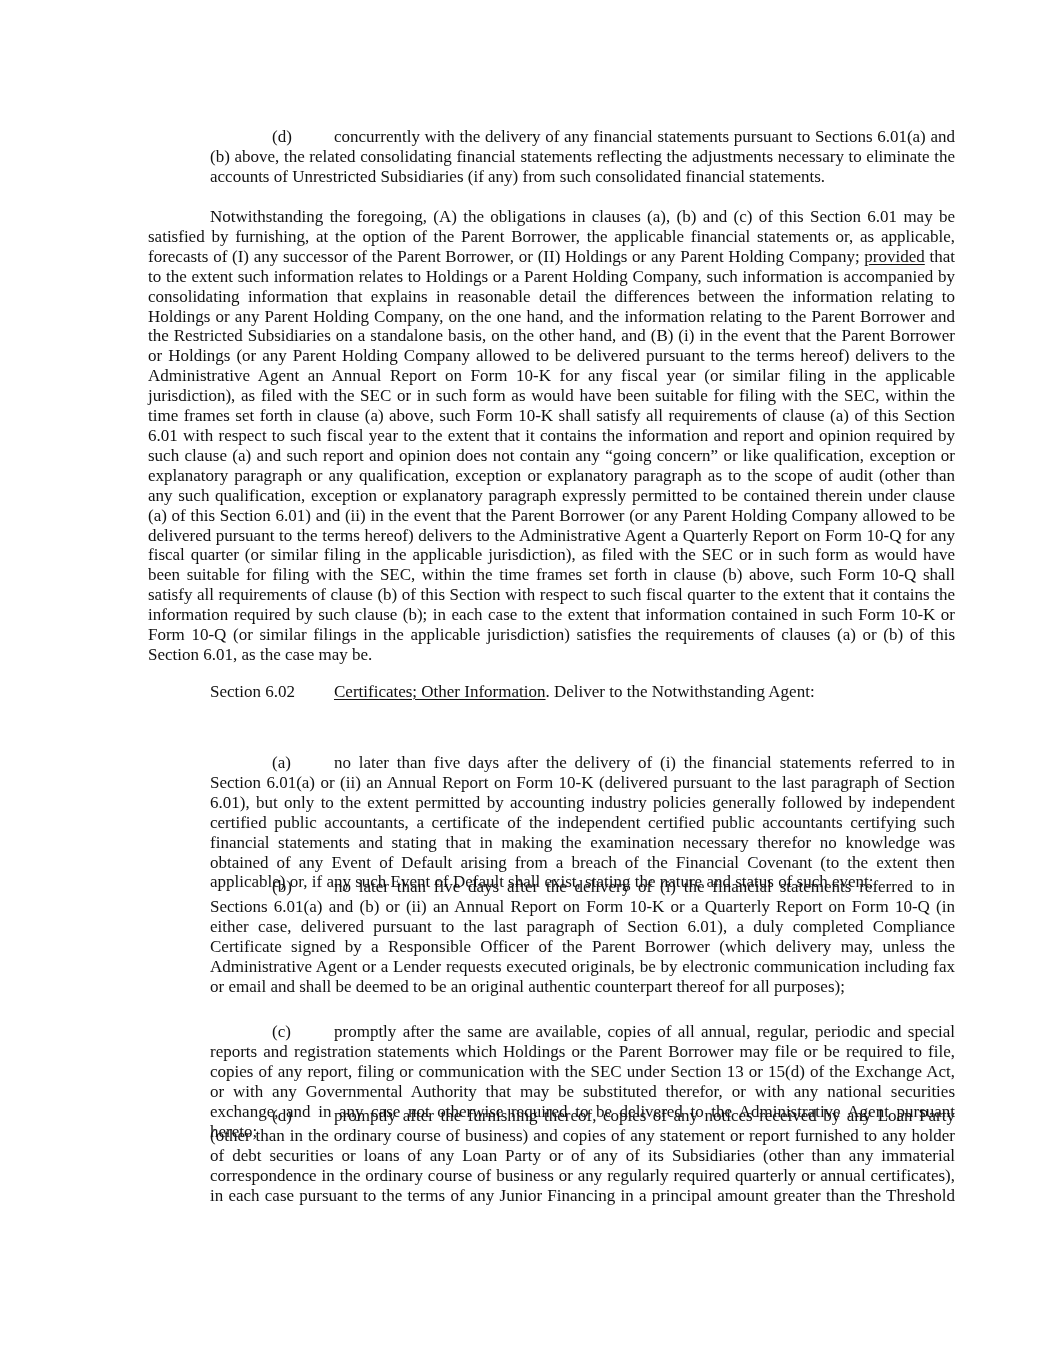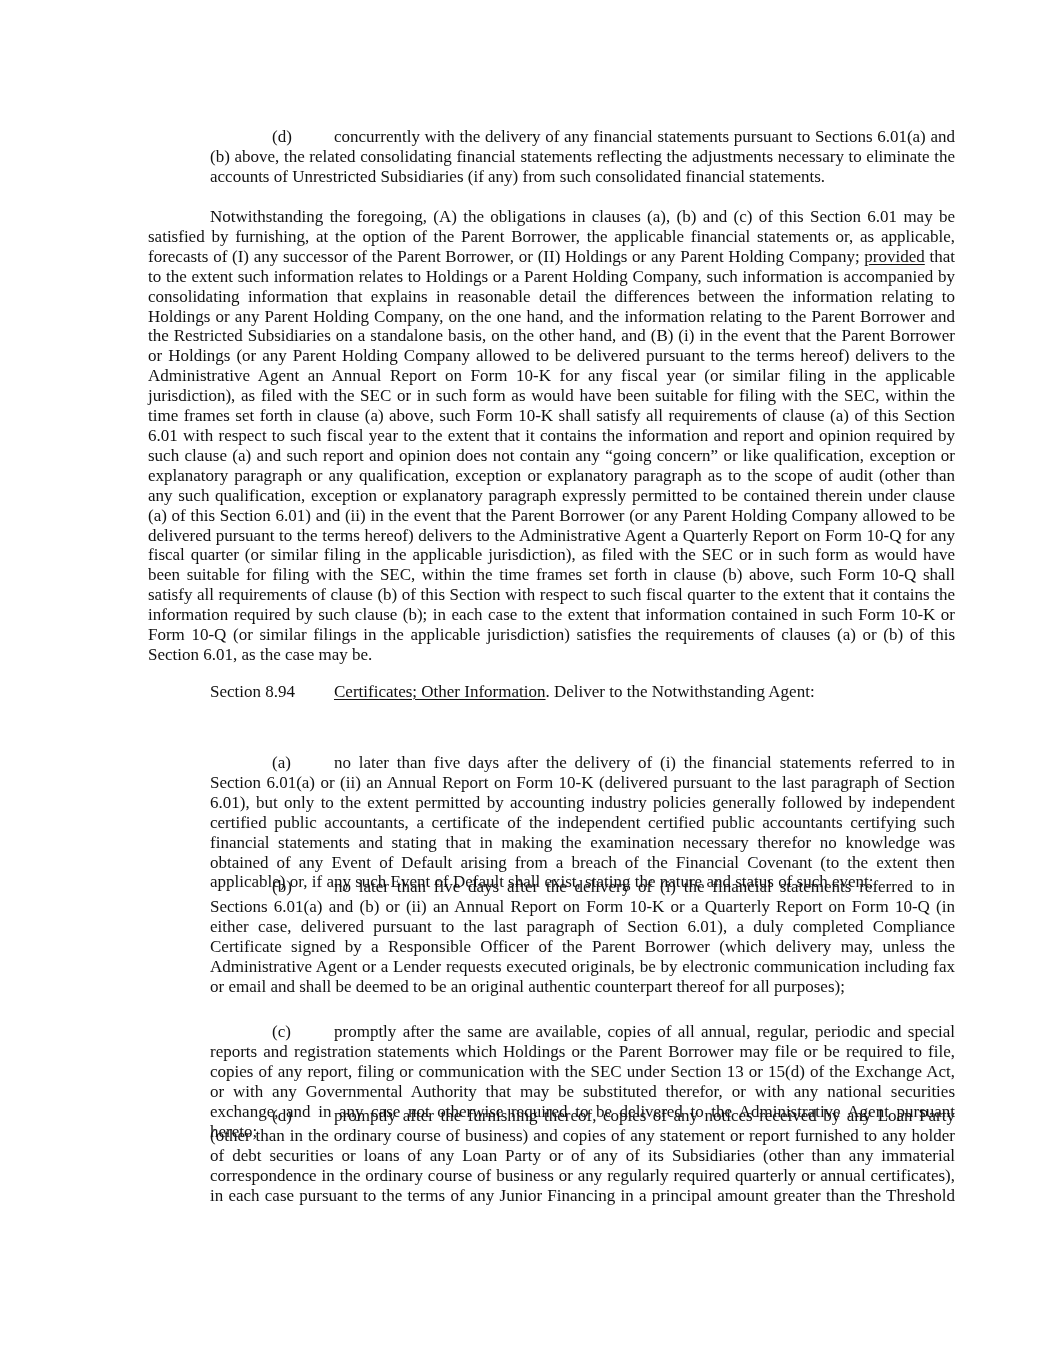--- a/index.html
+++ b/index.html
@@ -26,21 +26,21 @@
 
   <p class="para narrow first-indent" style="top:127px;">
     <span class="label">(d)</span><span>concurrently with the delivery of any financial statements pursuant to Sections 6.01(a) and (b) above, the related consolidating financial statements reflecting the adjustments necessary to eliminate the accounts of Unrestricted Subsidiaries (if any) from such consolidated financial statements.</span>
   </p>
 
   <p class="para wide first-indent" style="top:207px;">
     <span>Notwithstanding the foregoing, (A) the obligations in clauses (a), (b) and (c) of this Section 6.01 may be satisfied by furnishing, at the option of the Parent Borrower, the applicable financial statements or, as applicable, forecasts of (I) any successor of the Parent Borrower, or (II) Holdings or any Parent Holding Company; </span><span class="u">provided</span><span> that to the extent such information relates to Holdings or a Parent Holding Company, such information is accompanied by consolidating information that explains in reasonable detail the differences between the information relating to Holdings or any Parent Holding Company, on the one hand, and the information relating to the Parent Borrower and the Restricted Subsidiaries on a standalone basis, on the other hand, and (B) (i) in the event that the Parent Borrower or Holdings (or any Parent Holding Company allowed to be delivered pursuant to the terms hereof) delivers to the Administrative Agent an Annual Report on Form 10-K for any fiscal year (or similar filing in the applicable jurisdiction), as filed with the SEC or in such form as would have been suitable for filing with the SEC, within the time frames set forth in clause (a) above, such Form 10-K shall satisfy all requirements of clause (a) of this Section 6.01 with respect to such fiscal year to the extent that it contains the information and report and opinion required by such clause (a) and such report and opinion does not contain any “going concern” or like qualification, exception or explanatory paragraph or any qualification, exception or explanatory paragraph as to the scope of audit (other than any such qualification, exception or explanatory paragraph expressly permitted to be contained therein under clause (a) of this Section 6.01) and (ii) in the event that the Parent Borrower (or any Parent Holding Company allowed to be delivered pursuant to the terms hereof) delivers to the Administrative Agent a Quarterly Report on Form 10-Q for any fiscal quarter (or similar filing in the applicable jurisdiction), as filed with the SEC or in such form as would have been suitable for filing with the SEC, within the time frames set forth in clause (b) above, such Form 10-Q shall satisfy all requirements of clause (b) of this Section with respect to such fiscal quarter to the extent that it contains the information required by such clause (b); in each case to the extent that information contained in such Form 10-K or Form 10-Q (or similar filings in the applicable jurisdiction) satisfies the requirements of clauses (a) or (b) of this Section 6.01, as the case may be.</span>
   </p>
 
   <div class="heading">
-    <span class="num">Section 8.94</span><span class="u">Certificates; Other Information</span><span>.  Deliver to the Notwithstanding Agent:</span>
+    <span class="num">Section 6.02</span><span class="u">Certificates; Other Information</span><span>.  Deliver to the Notwithstanding Agent:</span>
   </div>
 
   <p class="para narrow first-indent" style="top:753px;">
     <span class="label">(a)</span><span>no later than five days after the delivery of (i) the financial statements referred to in Section 6.01(a) or (ii) an Annual Report on Form 10-K (delivered pursuant to the last paragraph of Section 6.01), but only to the extent permitted by accounting industry policies generally followed by independent certified public accountants, a certificate of the independent certified public accountants certifying such financial statements and stating that in making the examination necessary therefor no knowledge was obtained of any Event of Default arising from a breach of the Financial Covenant (to the extent then applicable) or, if any such Event of Default shall exist, stating the nature and status of such event;</span>
   </p>
 
   <p class="para narrow first-indent" style="top:877px;">
     <span class="label">(b)</span><span>no later than five days after the delivery of (i) the financial statements referred to in Sections 6.01(a) and (b) or (ii) an Annual Report on Form 10-K or a Quarterly Report on Form 10-Q (in either case, delivered pursuant to the last paragraph of Section 6.01), a duly completed Compliance Certificate signed by a Responsible Officer of the Parent Borrower (which delivery may, unless the Administrative Agent or a Lender requests executed originals, be by electronic communication including fax or email and shall be deemed to be an original authentic counterpart thereof for all purposes);</span>
   </p>
 

